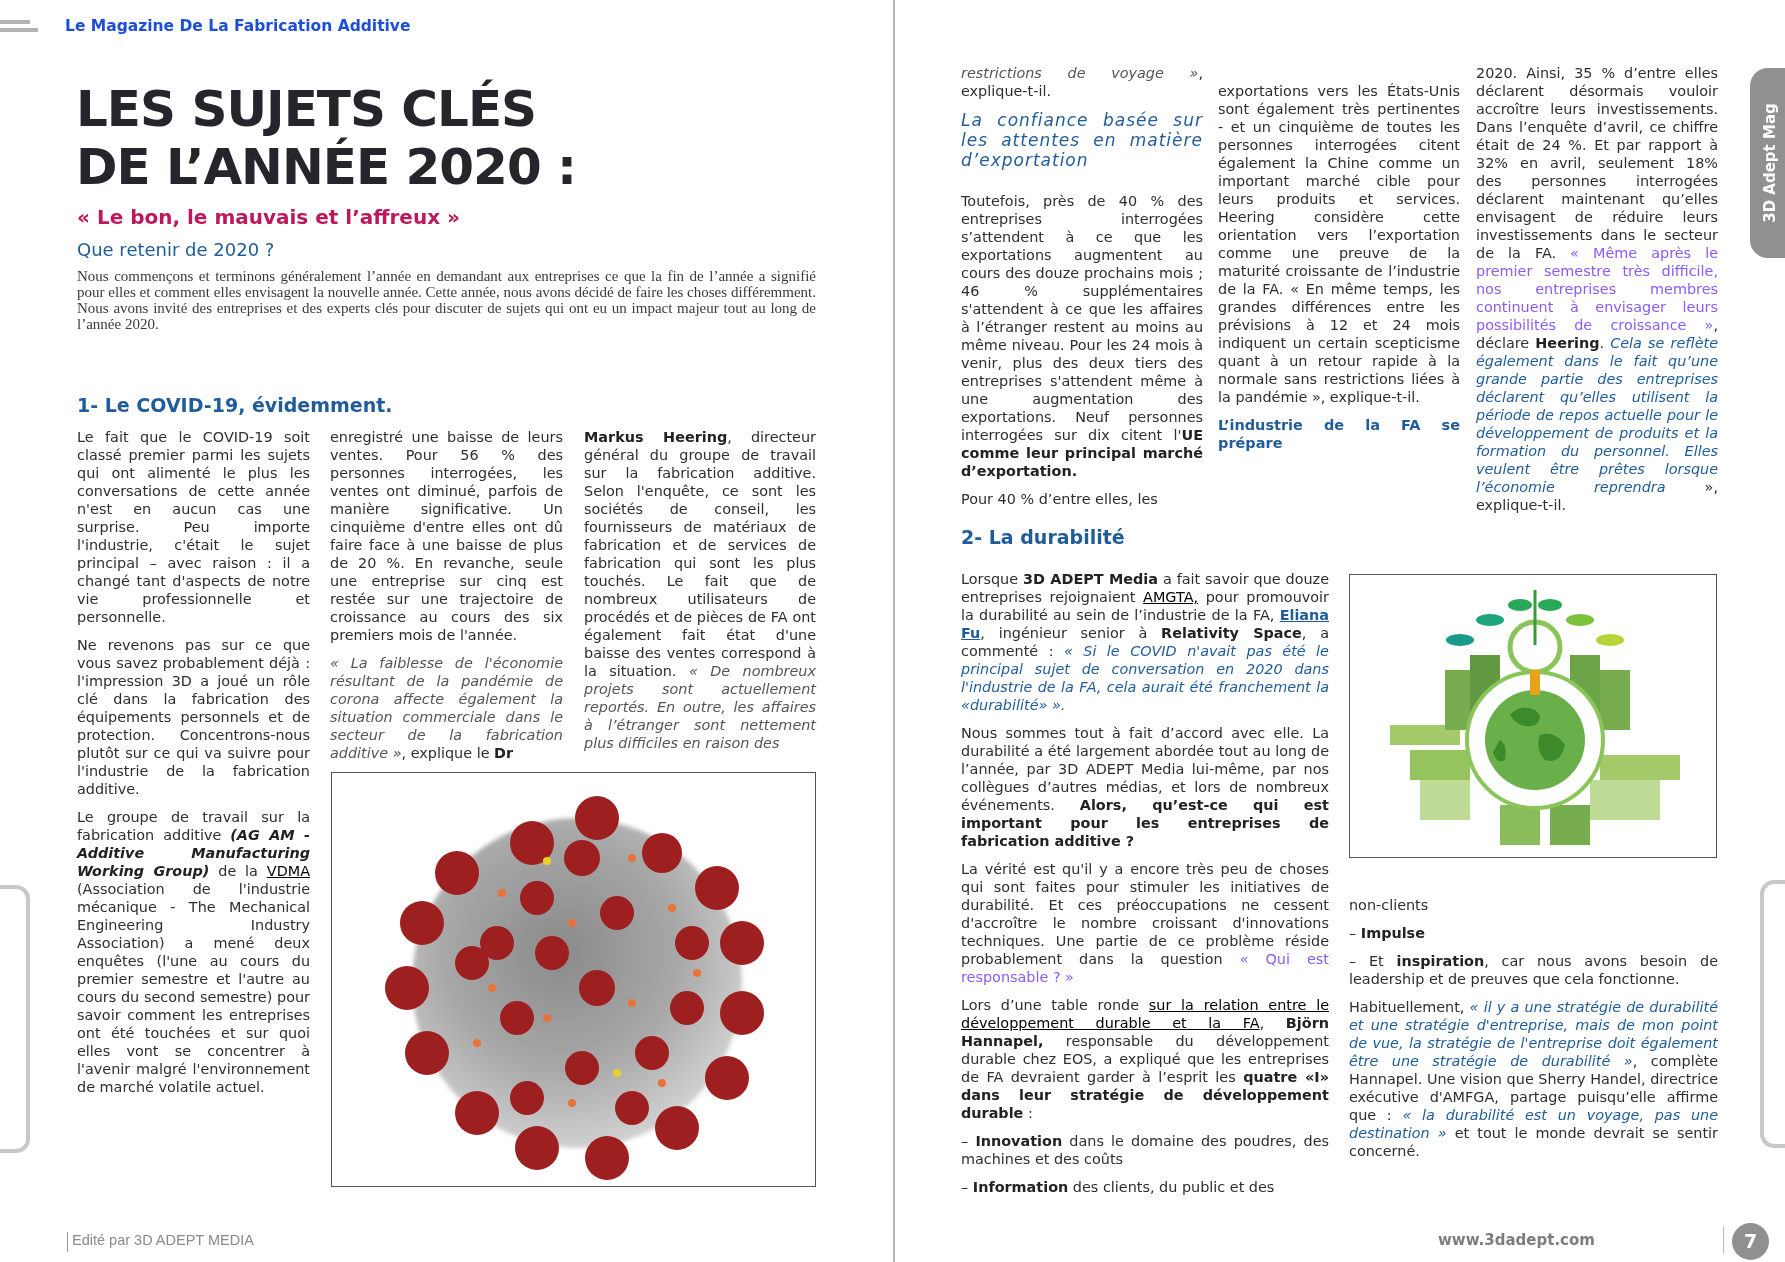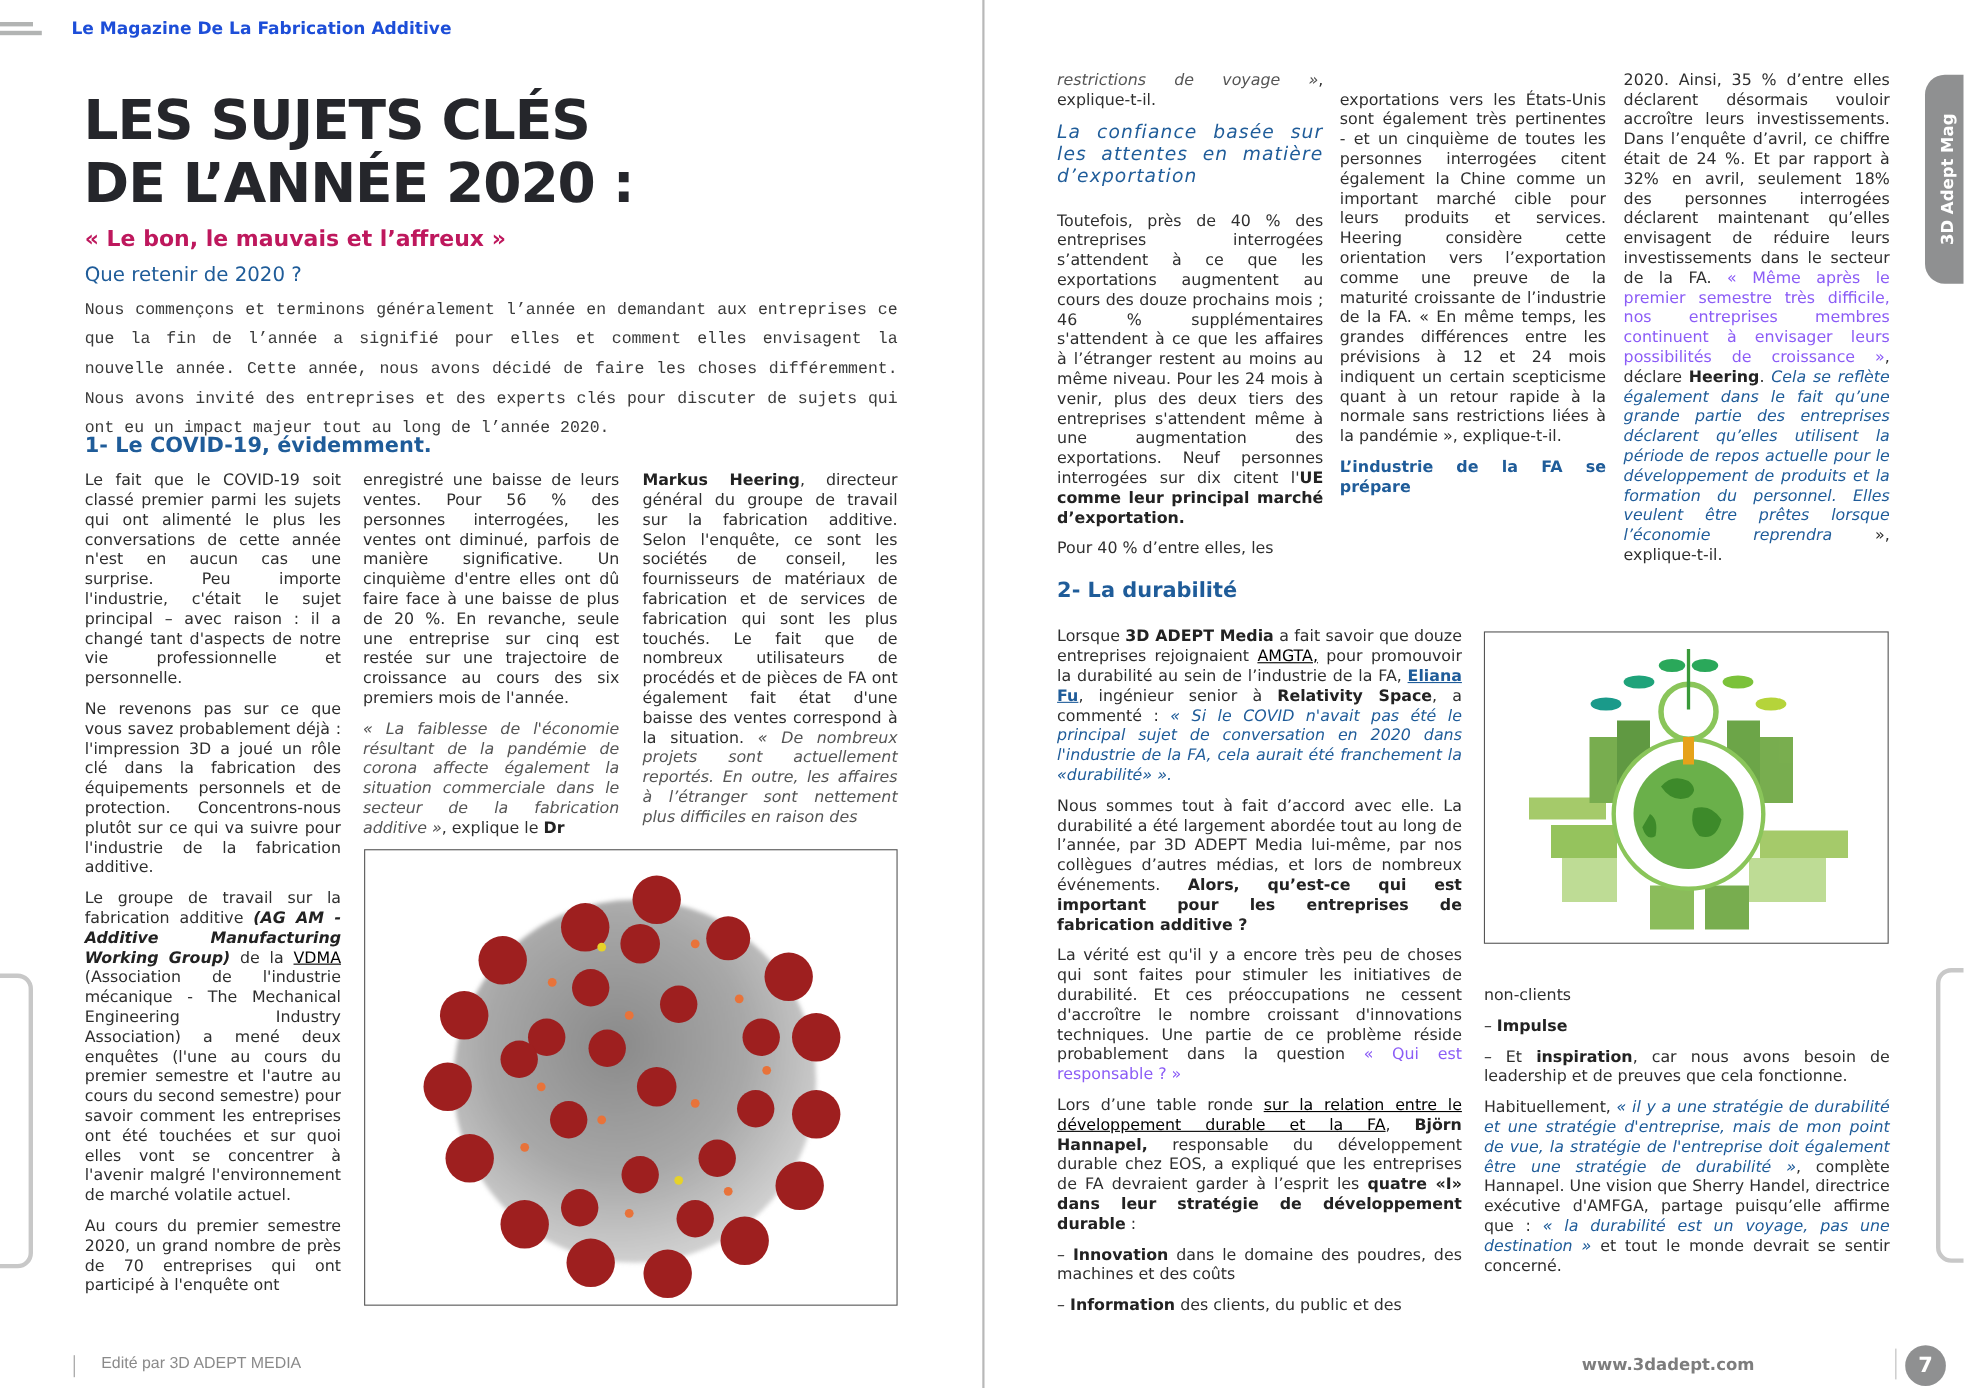--- a/index.html
+++ b/index.html
@@ -16,31 +16,31 @@
   .link-b{color:#1f5c99;text-decoration:underline;font-weight:bold;}
   
   .mag-lines{left:0;top:20px;width:38px;}
   .mag-lines span{display:block;height:4px;background:#b2b4b3;margin-bottom:4px;}
   .mag-lines span:first-child{width:30px;}
   .mag-title{left:65px;top:17px;font-size:15.5px;font-weight:bold;color:#1d4ed8;font-family:"DejaVu Sans",sans-serif;}
   .main-title{left:76px;top:80px;font-size:50px;line-height:58px;font-weight:900;color:#25262b;font-family:"DejaVu Sans",sans-serif;letter-spacing:-1px;}
   .main-title div{white-space:nowrap;}
   .subtitle{left:77px;top:205px;font-size:20px;font-weight:bold;color:#be185d;}
   .kicker{left:77px;top:239px;font-size:18px;color:#1f5c99;}
-  .intro{left:77px;top:268px;width:739px;font-size:15px;line-height:27px;color:#3a3a3a;text-align:justify;font-family:Liberation Mono, monospace;}
+  .intro{left:77px;top:268px;width:739px;font-size:15px;line-height:16px;color:#3a3a3a;text-align:justify;font-family:Liberation Serif, serif;}
   .section-h{font-size:19px;font-weight:bold;color:#1f5c99;}
   .sub-h-blue{font-size:17px;line-height:20px;color:#1f5c99;font-style:italic;letter-spacing:1px;margin:0 0 22px 0;}
   .sub-h-bold{font-size:14.5px;font-weight:bold;color:#1f5c99;margin:0 0 10px 0;}
   .img-box{border:1.5px solid #555;background:#fff;overflow:hidden;}
   .spine{left:893px;top:0;width:2px;height:1262px;background:#b8b8b8;}
   .side-tab-right{left:1750px;top:68px;width:40px;height:190px;background:#8f9091;border-radius:18px 0 0 18px;}
   .side-tab-right span{position:absolute;left:50%;top:50%;transform:translate(-50%,-50%) rotate(-90deg);white-space:nowrap;color:#fff;font-weight:bold;font-size:15px;}
   .side-bracket-left{left:-20px;top:885px;width:42px;height:260px;border:4px solid #c8c8c8;border-radius:14px;}
   .side-bracket-right{left:1760px;top:880px;width:42px;height:260px;border:4px solid #c8c8c8;border-radius:14px;}
-  .footer-left{left:67px;top:1232px;height:20px;border-left:1px solid #999;padding-left:24px;font-size:14.5px;color:#8a8a8a;font-family:"Liberation Sans",sans-serif;}
+  .footer-left{left:67px;top:1232px;height:20px;border-left:1px solid #999;padding-left:4px;font-size:14.5px;color:#8a8a8a;font-family:"Liberation Sans",sans-serif;}
   .footer-right{left:1438px;top:1231px;font-size:15px;font-weight:bold;color:#7d7d7d;}
   .footer-sep{left:1723px;top:1226px;width:1px;height:28px;background:#bbb;}
   .page-num{left:1732px;top:1223px;width:37px;height:37px;border-radius:50%;background:#8f9091;color:#fff;font-weight:bold;font-size:19px;text-align:center;line-height:37px;}
 </style>
 </head>
 <body>
 
 <div class="abs mag-lines">
     <span></span>
     <span></span>
@@ -54,21 +54,20 @@
 <div class="abs subtitle">« Le bon, le mauvais et l’affreux »</div>
 <div class="abs kicker">Que retenir de 2020 ?</div>
 <div class="abs intro">Nous commençons et terminons généralement l’année en demandant aux entreprises ce que la fin de l’année a signifié pour elles et comment elles envisagent la nouvelle année. Cette année, nous avons décidé de faire les choses différemment. Nous avons invité des entreprises et des experts clés pour discuter de sujets qui ont eu un impact majeur tout au long de l’année 2020.</div>
 
 <div class="abs section-h" style="left:77px;top:394px;">1- Le COVID-19, évidemment.</div>
 
 <div class="abs body-text" style="left:77px;top:428px;width:233px;">
   <p>Le fait que le COVID-19 soit classé premier parmi les sujets qui ont alimenté le plus les conversations de cette année n'est en aucun cas une surprise. Peu importe l'industrie, c'était le sujet principal – avec raison : il a changé tant d'aspects de notre vie professionnelle et personnelle.</p>
   <p>Ne revenons pas sur ce que vous savez probablement déjà : l'impression 3D a joué un rôle clé dans la fabrication des équipements personnels et de protection. Concentrons-nous plutôt sur ce qui va suivre pour l'industrie de la fabrication additive.</p>
   <p><span>Le groupe de travail sur la fabrication additive </span><span class="bi">(AG AM - Additive Manufacturing Working Group)</span><span> de la </span><a class="link">VDMA</a><span> (Association de l'industrie mécanique - The Mechanical Engineering Industry Association) a mené deux enquêtes (l'une au cours du premier semestre et l'autre au cours du second semestre) pour savoir comment les entreprises ont été touchées et sur quoi elles vont se concentrer à l'avenir malgré l'environnement de marché volatile actuel.</span></p>
-  <p>Au cours du premier semestre 2020, un grand nombre de près de 70 entreprises qui ont participé à l'enquête ont</p>
 </div>
 
 <div class="abs body-text" style="left:330px;top:428px;width:233px;">
   <p>enregistré une baisse de leurs ventes. Pour 56 % des personnes interrogées, les ventes ont diminué, parfois de manière significative. Un cinquième d'entre elles ont dû faire face à une baisse de plus de 20 %. En revanche, seule une entreprise sur cinq est restée sur une trajectoire de croissance au cours des six premiers mois de l'année.</p>
   <p><span class="gray-i">« La faiblesse de l'économie résultant de la pandémie de corona affecte également la situation commerciale dans le secteur de la fabrication additive »</span><span>, explique le </span><span class="b">Dr</span></p>
 </div>
 
 <div class="abs body-text" style="left:584px;top:428px;width:232px;">
   <p><span class="b">Markus Heering</span><span>, directeur général du groupe de travail sur la fabrication additive. Selon l'enquête, ce sont les sociétés de conseil, les fournisseurs de matériaux de fabrication et de services de fabrication qui sont les plus touchés. Le fait que de nombreux utilisateurs de procédés et de pièces de FA ont également fait état d'une baisse des ventes correspond à la situation. </span><span class="gray-i">« De nombreux projets sont actuellement reportés. En outre, les affaires à l’étranger sont nettement plus difficiles en raison des</span></p>
 </div>

